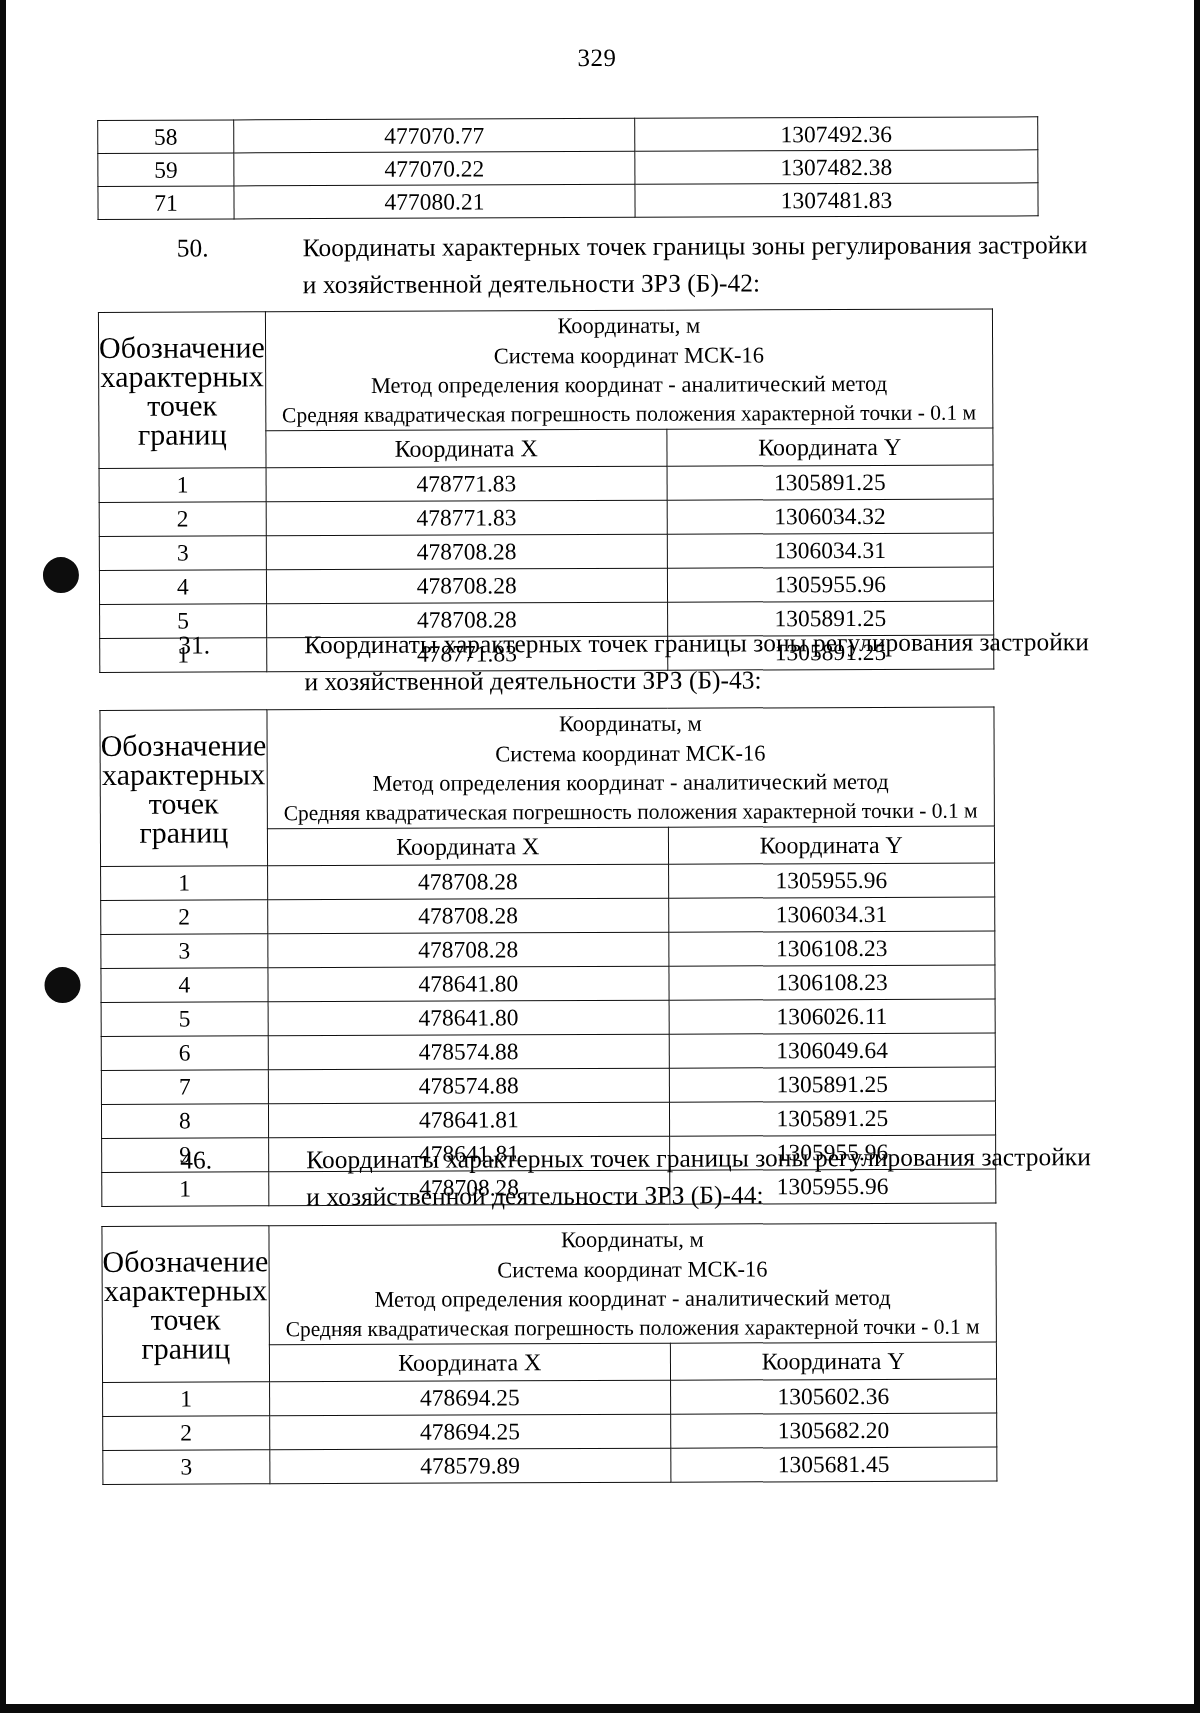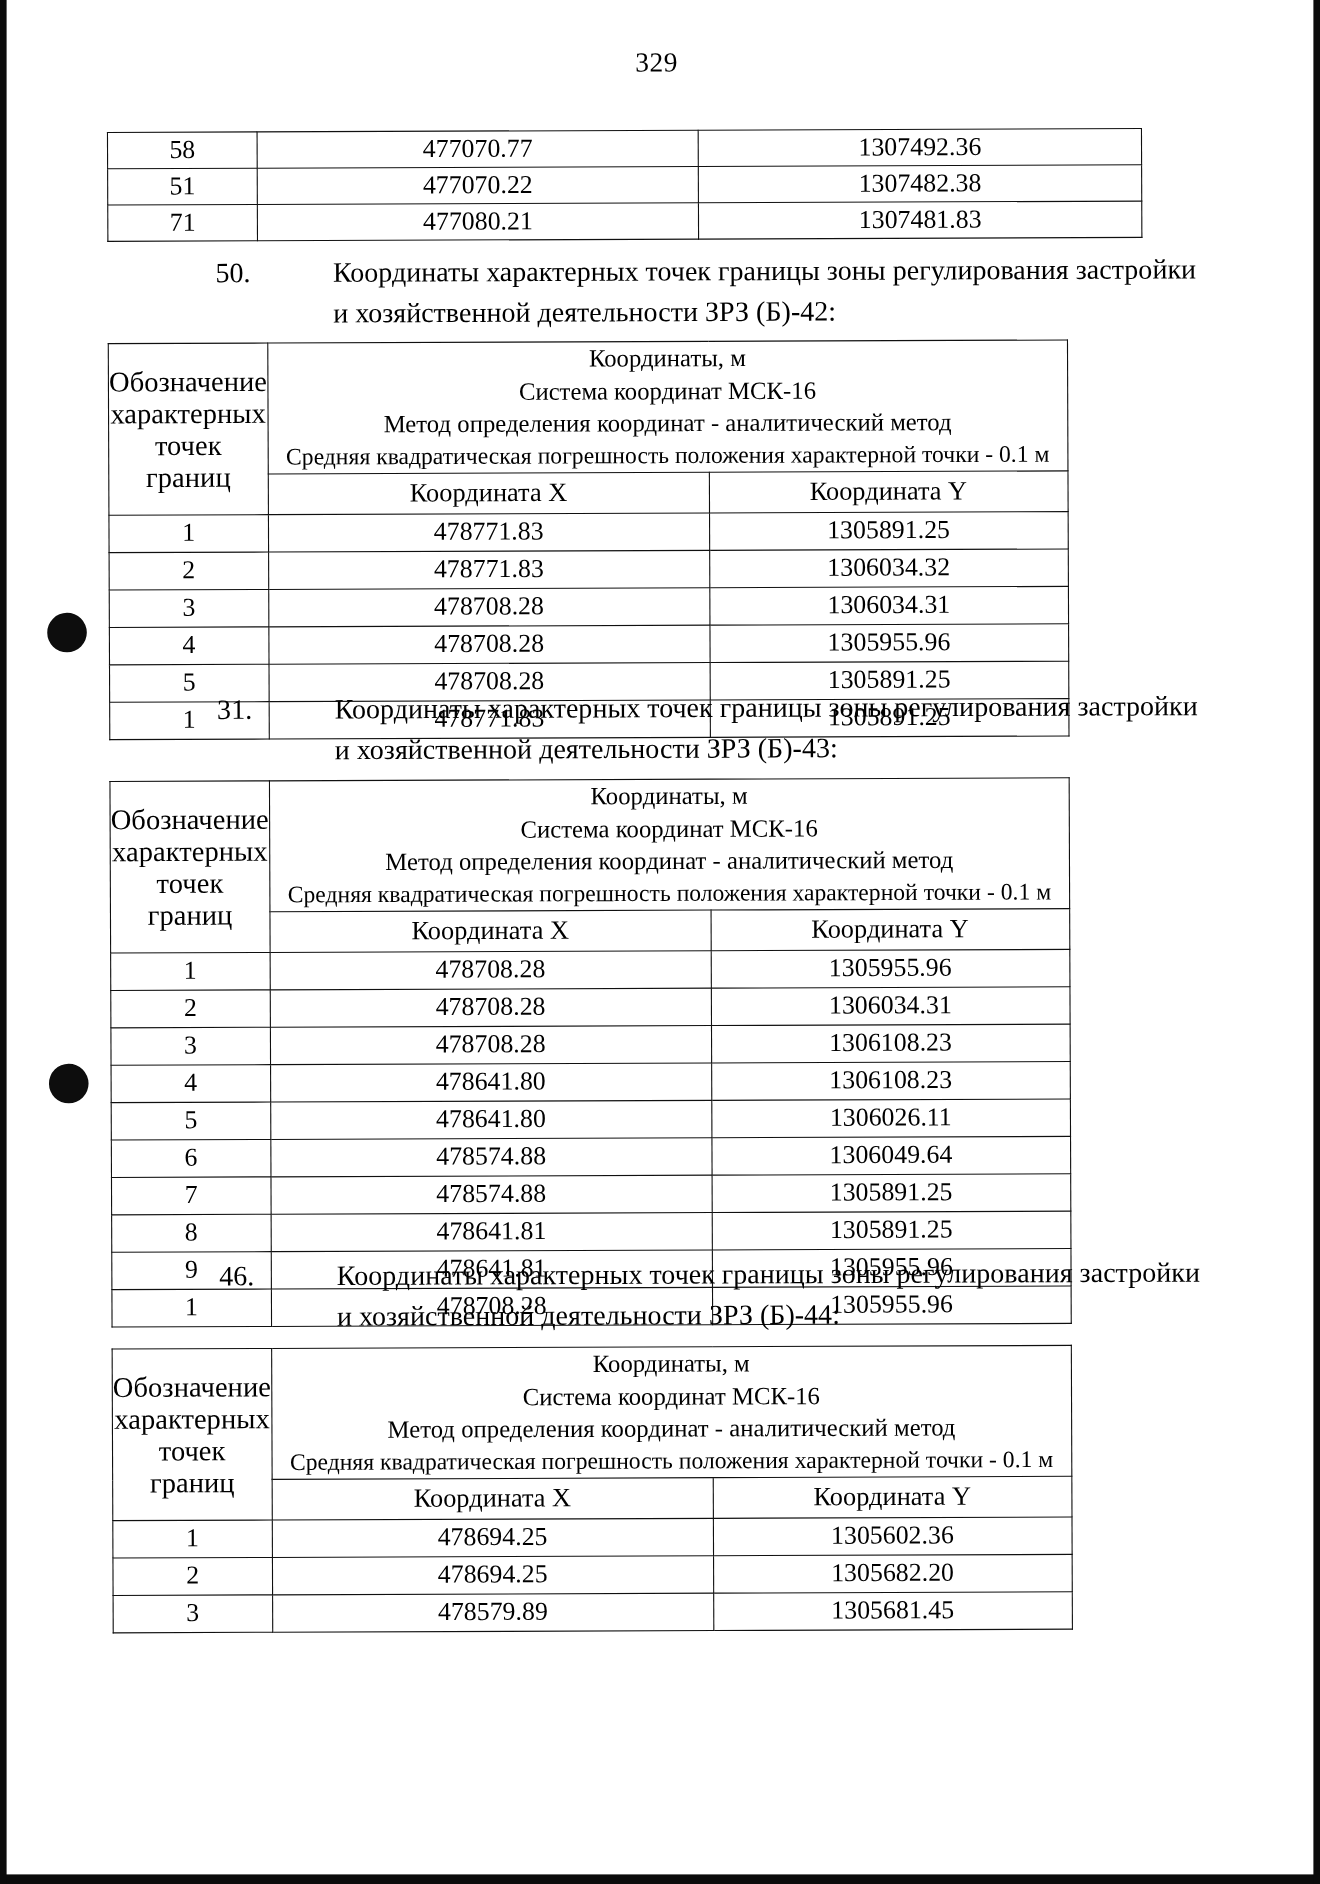--- a/index.html
+++ b/index.html
@@ -57,21 +57,21 @@
     left: 100px;
     width: 1000px;
     font-size: 25.5px;
     line-height: 37px;
   }
   .para .num {
     position: absolute;
     left: 60px;
     top: 0;
     width: 70px;
-    text-align: right;
+    text-align: center;
   }
   .para .body {
     margin-left: 205px;
     text-align: left;
     text-indent: 0;
   }
 
   
   .coord-table {
     position: absolute;
@@ -85,21 +85,21 @@
     font-weight: normal;
     vertical-align: middle;
     background: #fff;
   }
   .c-id   { width: 135px; text-align: center; }
   .c-x    { width: 400px; text-align: center; }
   .c-y    { width: 325px; text-align: center; }
 
   .hdr-left {
     text-align: center;
-    font-size: 26px;
+    font-size: 30px;
     line-height: 29px;
     padding: 4px 2px 5px 2px;
   }
   .hdr-left div { white-space: nowrap; }
   .hdr-meta {
     text-align: center;
     font-size: 22.5px;
     line-height: 29.5px;
     padding: 5px 6px 5px 6px;
   }
@@ -149,21 +149,21 @@
   <div class="page-number">329</div>
 
   <table class="coord-table top-table">
     <tbody>
       <tr class="data-row">
         <td class="c-id">58</td>
         <td class="c-x">477070.77</td>
         <td class="c-y">1307492.36</td>
       </tr>
       <tr class="data-row">
-        <td class="c-id">51</td>
+        <td class="c-id">59</td>
         <td class="c-x">477070.22</td>
         <td class="c-y">1307482.38</td>
       </tr>
       <tr class="data-row">
         <td class="c-id">71</td>
         <td class="c-x">477080.21</td>
         <td class="c-y">1307481.83</td>
       </tr>
     </tbody>
   </table>

